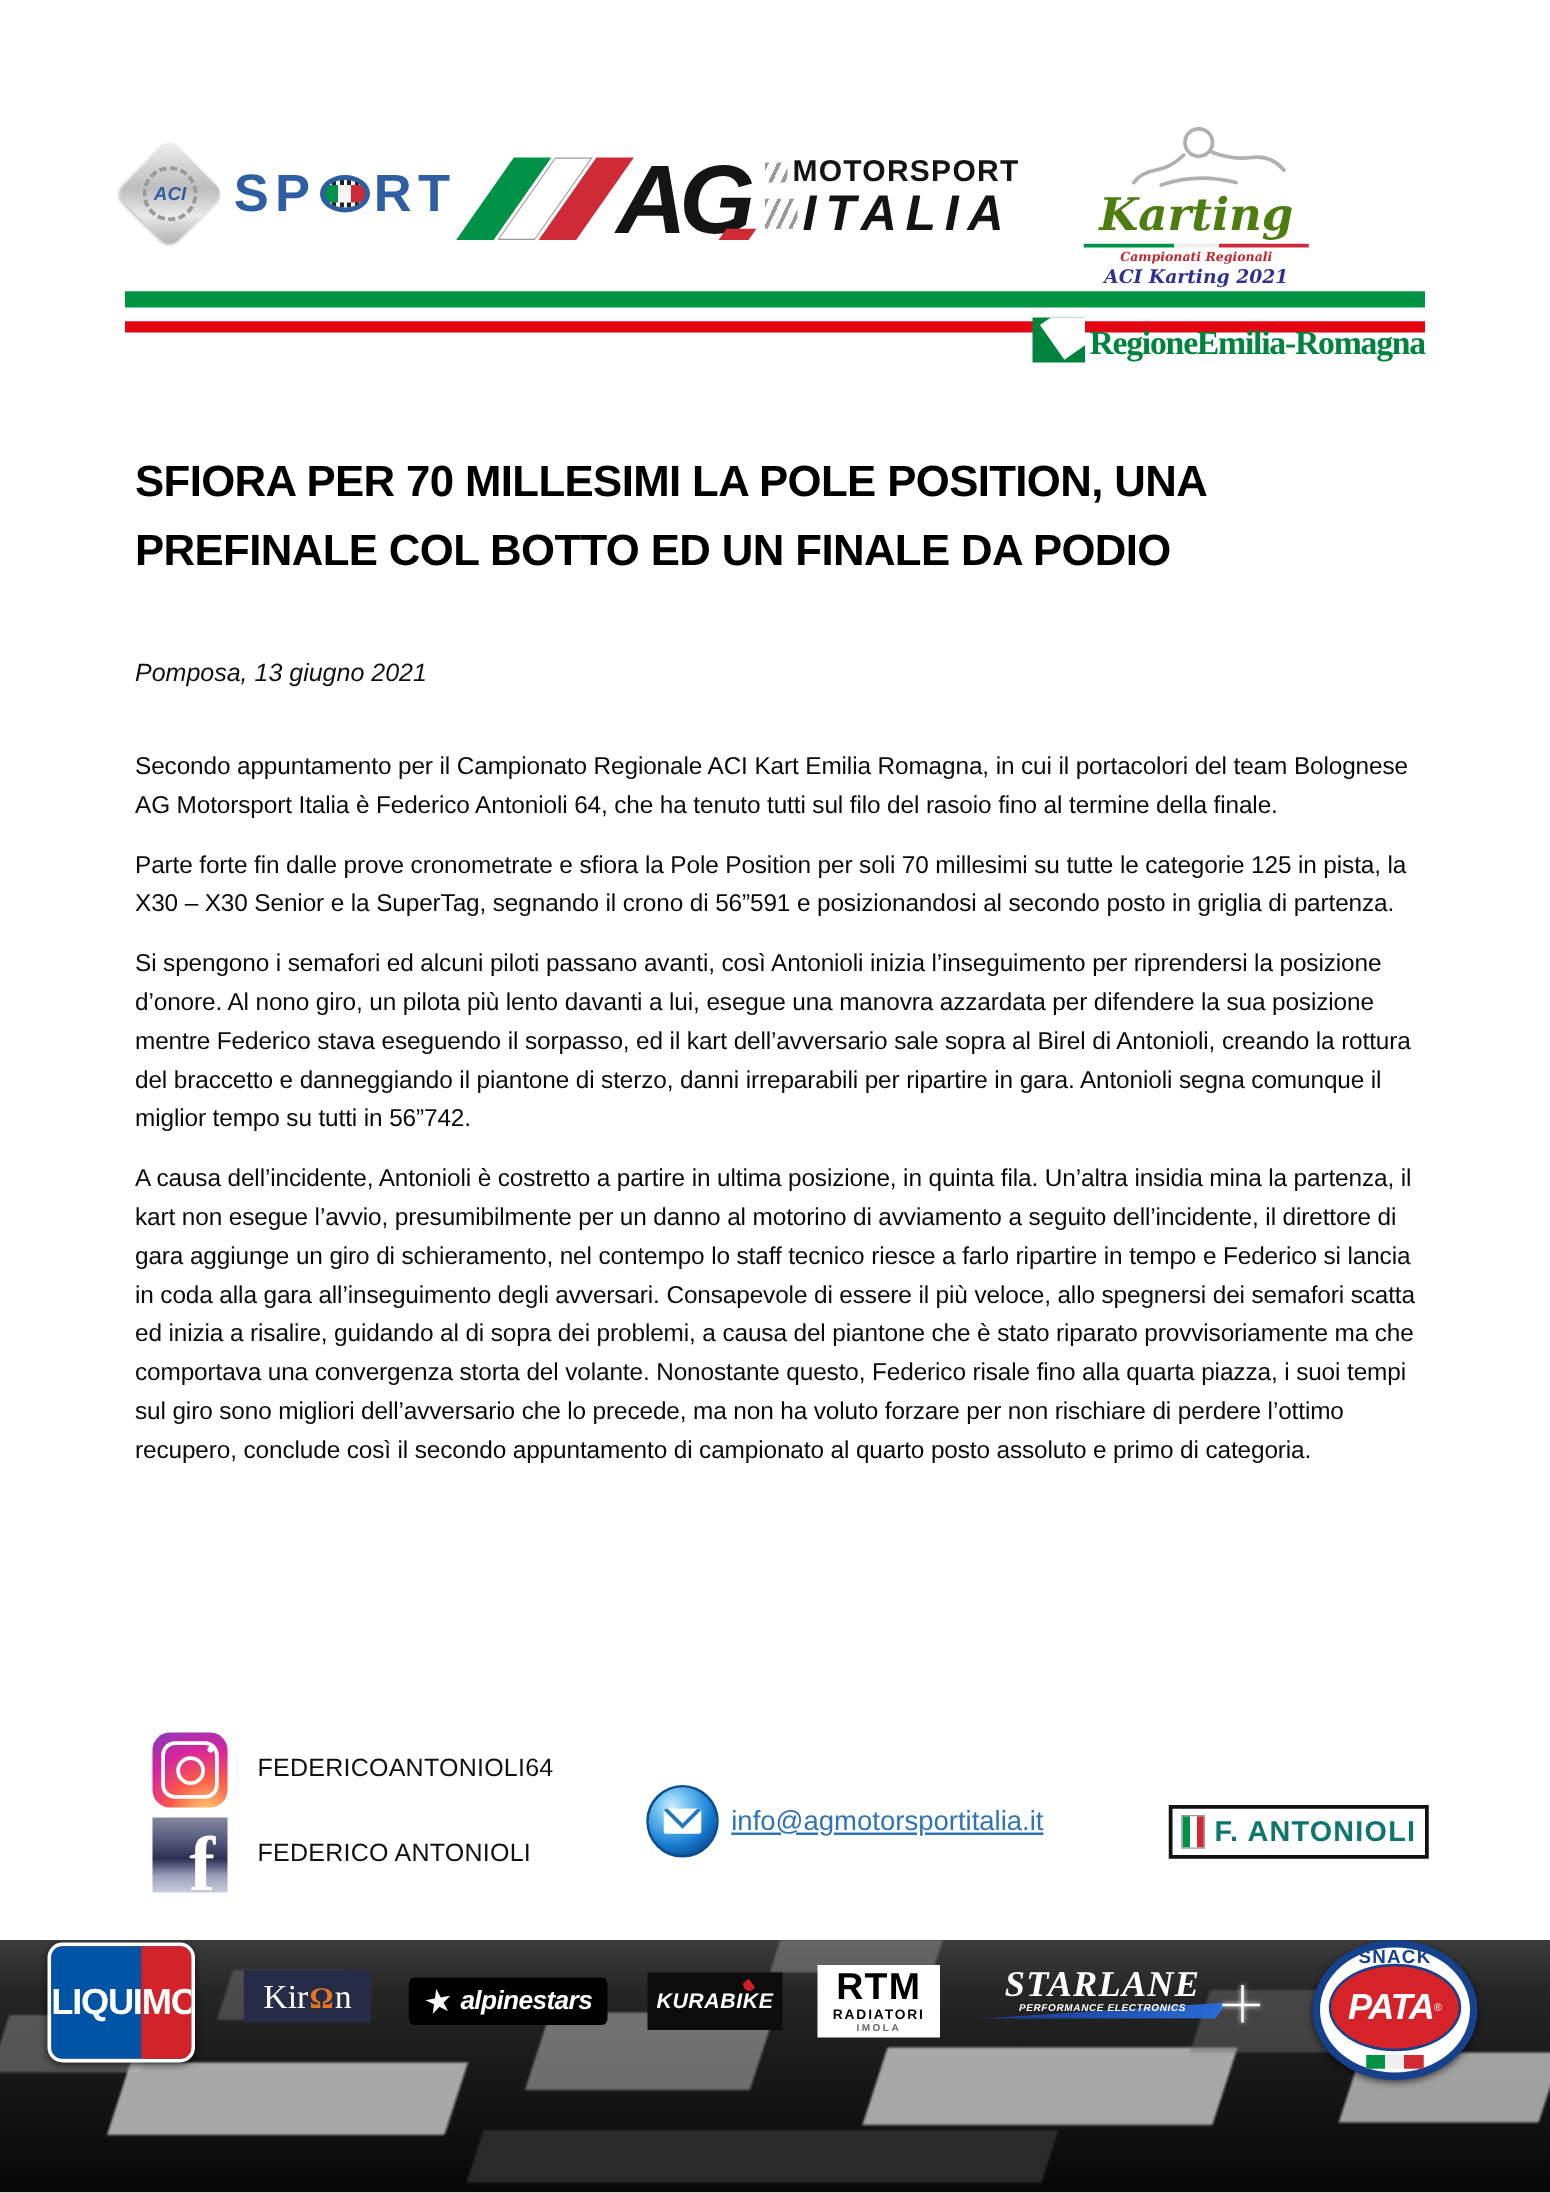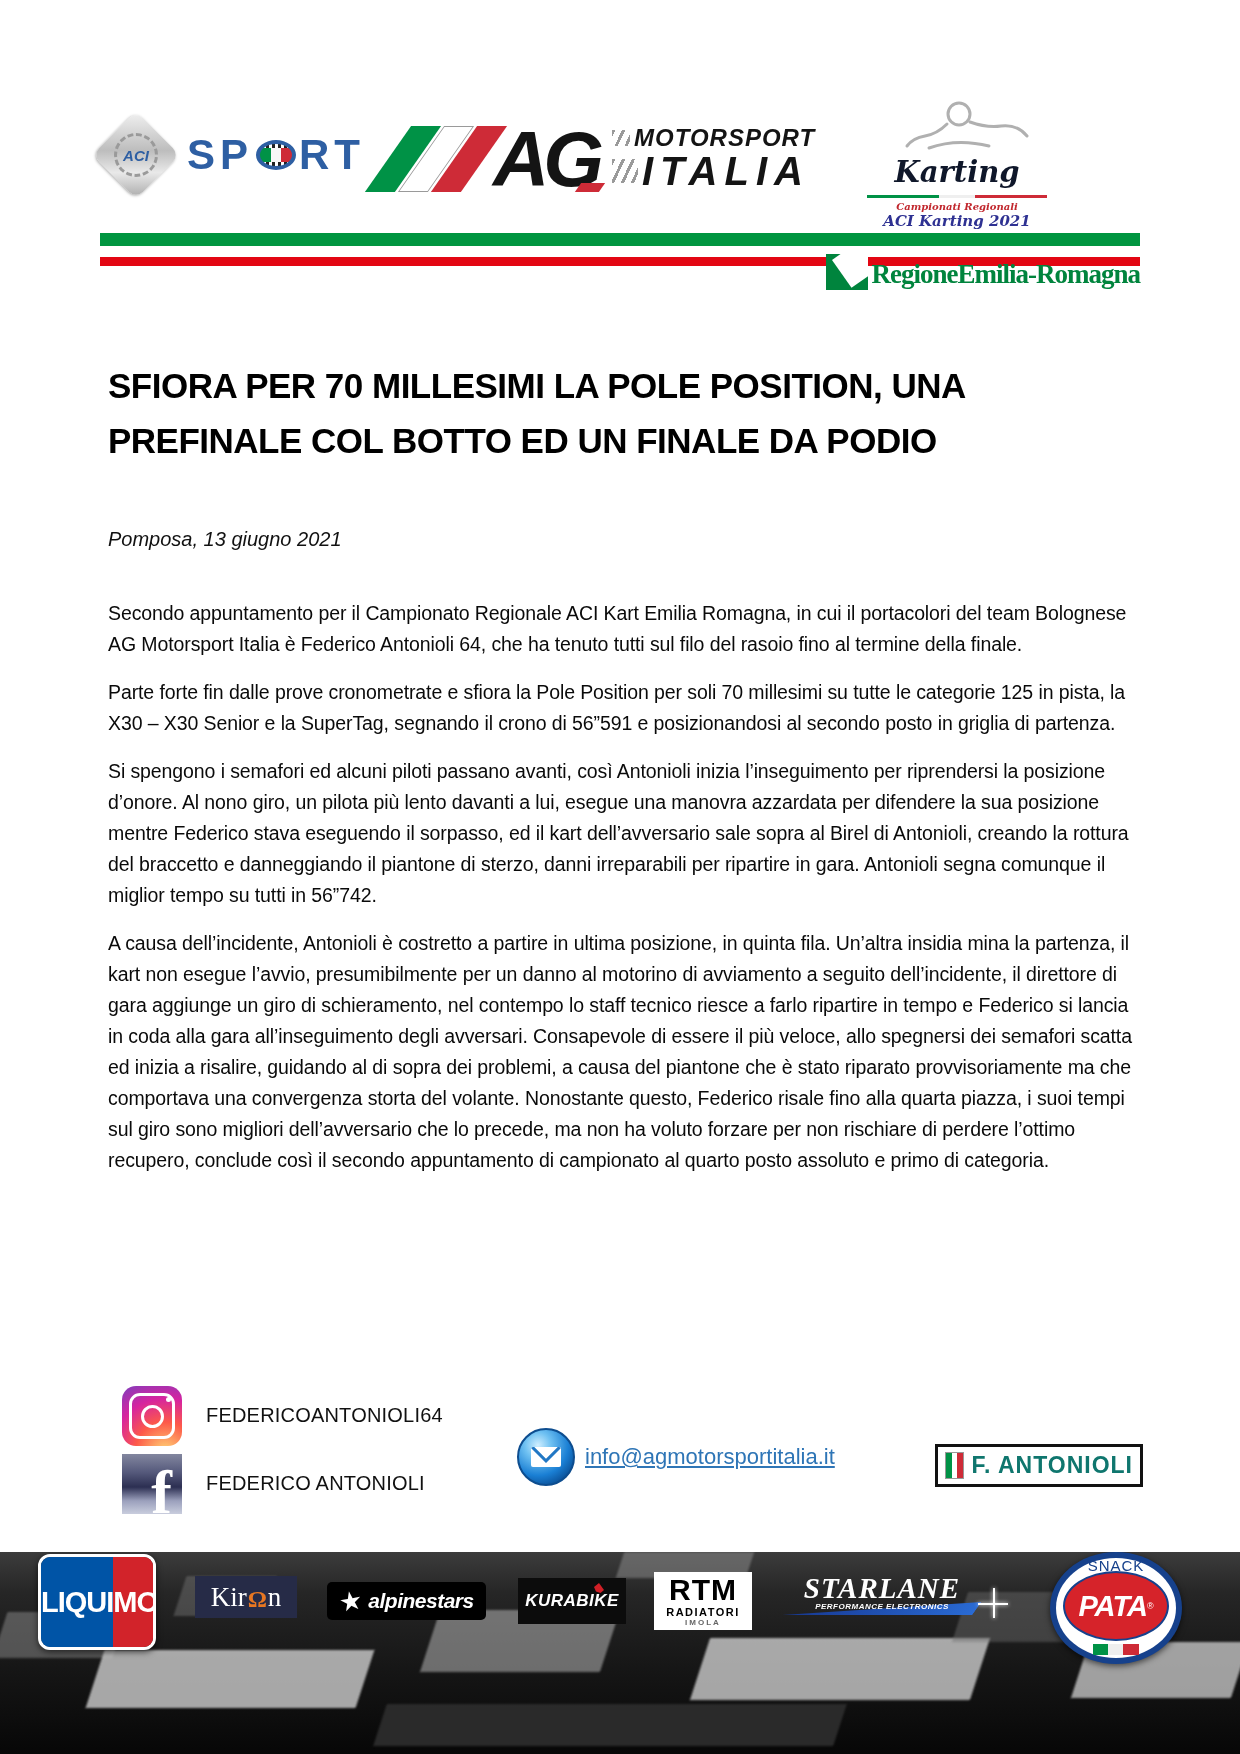--- a/index.html
+++ b/index.html
@@ -38,26 +38,26 @@
   .ag-stripe.red   { background:#ce2b37; }
   .ag-main {
     font-size:78px; font-weight:700; font-style:italic; letter-spacing:-6px;
     line-height:66px; color:#141414; margin-left:6px; position:relative;
   }
   .ag-red-accent { position:absolute; bottom:0; right:-4px; width:24px; height:9px; background:#ce2b37; transform:skewX(-35deg); }
   .ag-right { display:flex; flex-direction:column; justify-content:flex-end; margin-left:14px; padding-bottom:2px; }
   .ag-row { display:flex; align-items:center; }
   .hash-marks { height:16px; background:repeating-linear-gradient(115deg,#9a9a9a 0 3px,transparent 3px 9px); margin-right:4px; }
   .hash-sm { width:18px; } .hash-lg { width:26px; height:24px; }
-  .ag-top { font-size:24px; font-weight:900; font-style:italic; letter-spacing:1px; color:#141414; }
+  .ag-top { font-size:24px; font-weight:900; letter-spacing:1px; color:#141414; }
   .ag-bottom { font-size:40px; font-weight:900; font-style:italic; letter-spacing:7px; color:#141414; line-height:38px; }
 
   .karting-logo { position:absolute; left:852px; top:98px; width:210px; text-align:center; }
   .karting-sketch { display:block; margin:0 auto -14px auto; }
-  .karting-script { font-family:"DejaVu Serif", serif; font-style:italic; font-weight:bold; font-size:29px; color:#0f172a; line-height:44px; }
+  .karting-script { font-family:"DejaVu Serif", serif; font-style:italic; font-weight:bold; font-size:36px; color:#4d7c0f; line-height:44px; }
   .karting-flagline { width:180px; height:3px; margin:1px auto 3px auto; background:linear-gradient(90deg,#009246 0 40%,#efefef 40% 60%,#ce2b37 60% 100%); }
   .karting-sub1 { font-family:"DejaVu Serif", serif; font-style:italic; font-weight:bold; font-size:10px; color:#c1272d; }
   .karting-sub2 { font-family:"DejaVu Serif", serif; font-style:italic; font-weight:bold; font-size:15px; color:#2e3192; }
 
   .band { position:absolute; left:100px; width:1040px; }
   .band-green { top:233px; height:13px; background:#009540; }
   .band-red   { top:257px; height:9px;  background:#e30613; }
 
   .regione-logo { position:absolute; right:100px; top:254px; display:flex; align-items:flex-start; gap:4px; background:transparent; z-index:2; }
   .regione-mark { width:42px; height:36px; background:#00843d; position:relative; overflow:hidden; }
@@ -142,21 +142,21 @@
   .sparkle::before { content:""; position:absolute; left:50%; top:0; width:2px; height:100%; background:#fff; box-shadow:0 0 4px #fff; }
   .sparkle::after  { content:""; position:absolute; top:50%; left:0; height:2px; width:100%; background:#fff; box-shadow:0 0 4px #fff; }
 
   .sp-pata { position:absolute; left:1050px; top:0; width:132px; height:112px; border-radius:50%;
     background:#16418c; box-shadow:0 2px 6px rgba(0,0,0,.6); }
   .pata-white { position:absolute; inset:6px; background:#fff; border-radius:50%; }
   .pata-red { position:absolute; inset:19px 13px 23px 13px; background:#d6232a; border-radius:50%; border:2px solid #16418c;
     display:flex; align-items:center; justify-content:center; }
   .pata-main { color:#fff; font-weight:900; font-style:italic; font-size:29px; letter-spacing:-1px; }
   .pata-reg { color:#fff; font-size:9px; vertical-align:top; }
-  .pata-snack { position:absolute; top:5px; left:0; width:100%; text-align:center; color:#16418c; font-weight:400; font-size:15px; letter-spacing:1px; z-index:3; }
+  .pata-snack { position:absolute; top:5px; left:0; width:100%; text-align:center; color:#16418c; font-weight:700; font-size:15px; letter-spacing:1px; z-index:3; }
   .pata-flag { position:absolute; bottom:9px; left:50%; transform:translateX(-50%); width:46px; height:11px; z-index:3;
     background:linear-gradient(90deg,#009246 0 33%,#eee 33% 66%,#ce2b37 66% 100%); }
 </style>
 </head>
 <body>
 
 <div class="page">
 
   <div class="aci-logo">
     <div class="aci-diamond">

